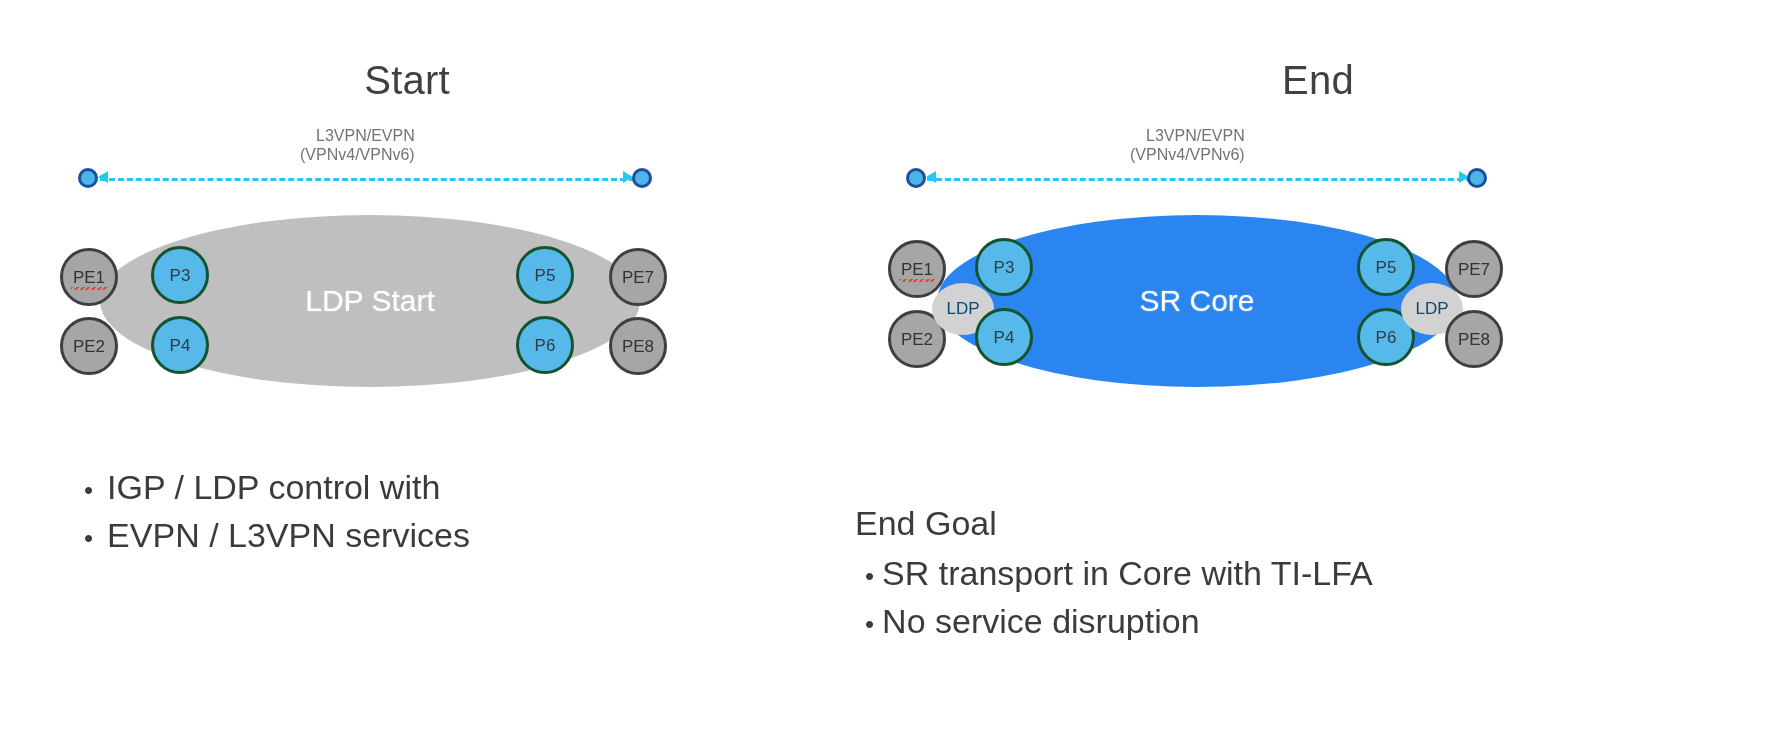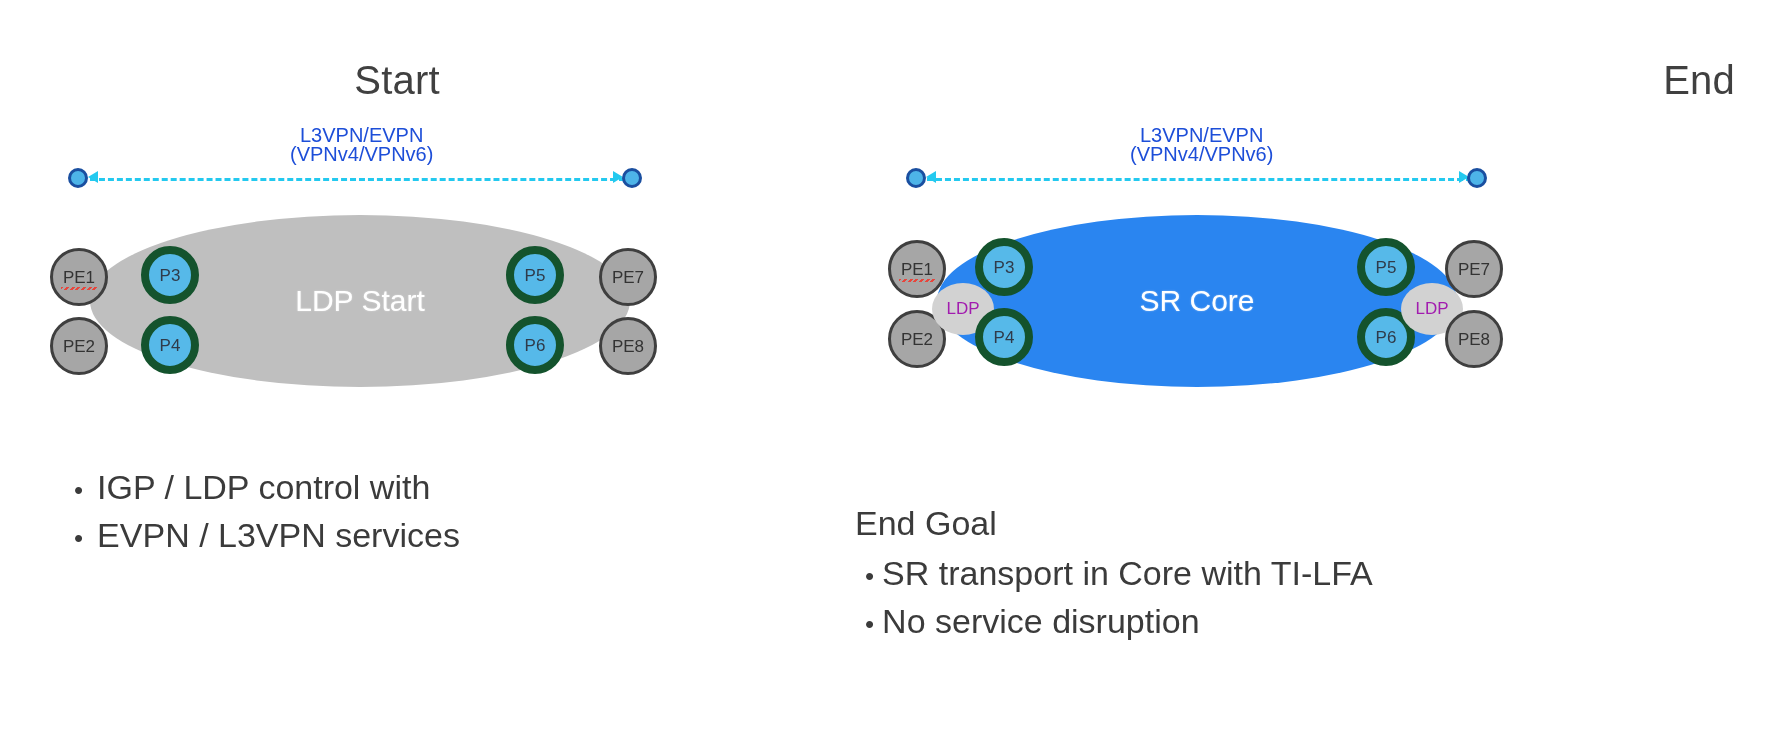--- a/index.html
+++ b/index.html
@@ -15,44 +15,44 @@
     font-family: "Liberation Sans", sans-serif;
     color: #3b3b3b;
   }
 
   .panel {
     position: absolute;
     top: 0;
     width: 870px;
     height: 746px;
   }
-  .panel-left  { left: 2px; }
+  .panel-left  { left: 12px; }
   .panel-right { left: 855px; }
 
   
   .panel-title {
     position: absolute;
     top: 58px;
     width: 100%;
     text-align: center;
     font-size: 40px;
     color: #404040;
     letter-spacing: 0.2px;
     white-space: nowrap;
   }
   .panel-left  .panel-title { left: -40px; }
-  .panel-right .panel-title { left: 10px; text-align: right; }
+  .panel-right .panel-title { left: 28px; }
 
   
   .service-label {
     position: absolute;
-    font-size: 20px;
+    font-size: 16px;
     line-height: 19px;
-    color: #1d4ed8;
-    text-align: center;
+    color: #737373;
+    text-align: right;
     white-space: nowrap;
   }
   .panel-left  .service-label { left: 288px; top: 126px; }
   .panel-right .service-label { left: 275px; top: 126px; }
 
   
   .overlay-line {
     position: absolute;
     height: 0;
     border-top: 3px dashed #23c9ef;
@@ -134,21 +134,21 @@
     width: 58px;
     height: 58px;
     background: #a6a6a6;
     border: 3px solid #3f3f3f;
     color: #333333;
   }
   .node-p {
     width: 58px;
     height: 58px;
     background: #56b9e9;
-    border: 8px solid #14532d;
+    border: 3px solid #14532d;
     color: #2f3b4a;
     text-align: center;
   }
   .node-underline {
     position: relative;
   }
   .node-underline::after {
     content: "";
     position: absolute;
     left: 8px;
@@ -165,21 +165,21 @@
   .ldp-badge {
     position: absolute;
     width: 62px;
     height: 52px;
     border-radius: 50%;
     background: #d2d2d2;
     display: flex;
     align-items: center;
     justify-content: center;
     font-size: 17px;
-    color: #a21caf;
+    color: #0c4a6e;
   }
 
   
   .panel-left  .n-pe1 { left: 48px;  top: 248px; }
   .panel-left  .n-pe2 { left: 48px;  top: 317px; }
   .panel-left  .n-p3  { left: 139px; top: 246px; }
   .panel-left  .n-p4  { left: 139px; top: 316px; }
   .panel-left  .n-p5  { left: 504px; top: 246px; }
   .panel-left  .n-p6  { left: 504px; top: 316px; }
   .panel-left  .n-pe7 { left: 597px; top: 248px; }

